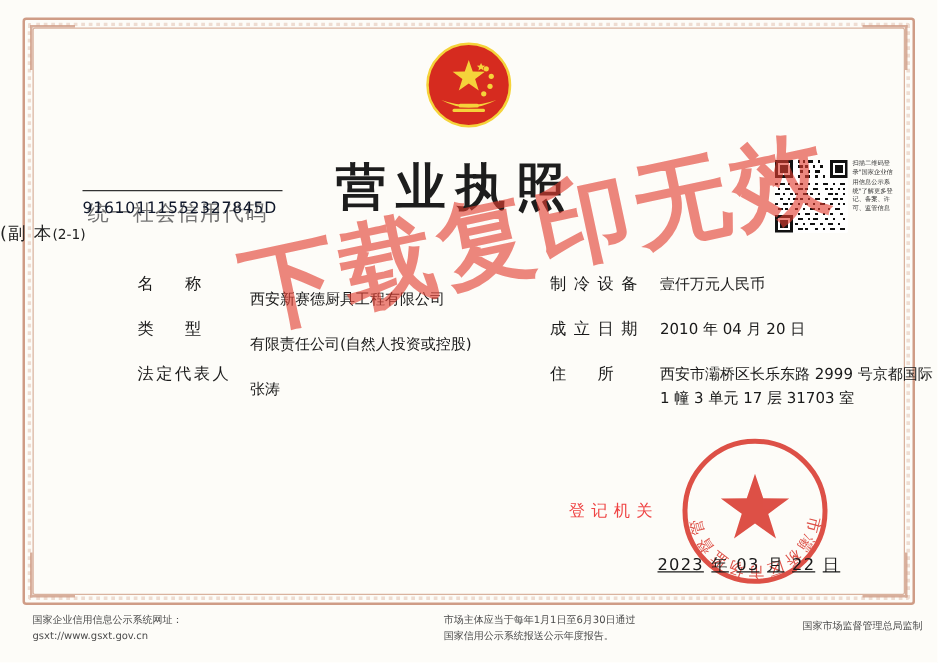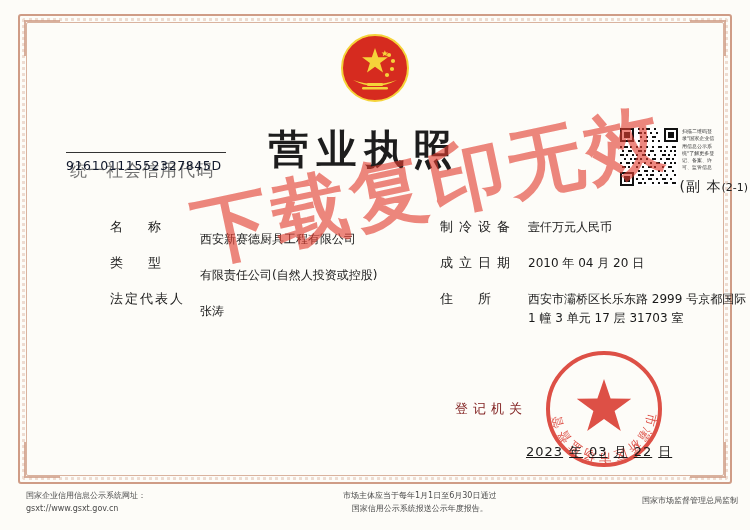--- a/index.html
+++ b/index.html
@@ -80,21 +80,21 @@
     font-weight: bold;
     letter-spacing: 8px;
     color: #1d1d1d;
     padding-left: 36px;
   }
   .subtitle {
     position: absolute;
     top: 178px;
     left: 0;
     width: 748px;
-    text-align: right;
+    text-align: left;
     font-size: 14px;
     color: #222;
     letter-spacing: 1px;
   }
   .subtitle .sub-small {
     font-size: 11px;
     letter-spacing: 0;
   }
 
   
@@ -178,21 +178,21 @@
     line-height: 1.62;
     text-align: justify;
   }
 
   
   .registrar {
     position: absolute;
     left: 455px; top: 400px;
     font-size: 13px;
     letter-spacing: 5px;
-    color: #7f1d1d;
+    color: #ef4444;
   }
   .date-line {
     position: absolute;
     left: 520px; top: 443px;
     font-size: 13px;
     color: #1a1a1a;
     letter-spacing: 1px;
     text-decoration: underline;
   }
   .date-line span.num { letter-spacing: 1px; padding: 0 6px; }
@@ -227,23 +227,23 @@
     font-size: 8px;
     color: #4a4a4a;
   }
   .footer-left {
     position: absolute;
     left: 26px; bottom: 6px;
     line-height: 1.6;
   }
   .footer-center {
     position: absolute;
-    left: 343px; bottom: 6px;
+    left: 355px; bottom: 6px;
     line-height: 1.6;
-    text-align: center;
+    text-align: left;
   }
   .footer-right {
     position: absolute;
     right: 12px; bottom: 14px;
     line-height: 1.6;
   }
 </style>
 </head>
 <body>
 

